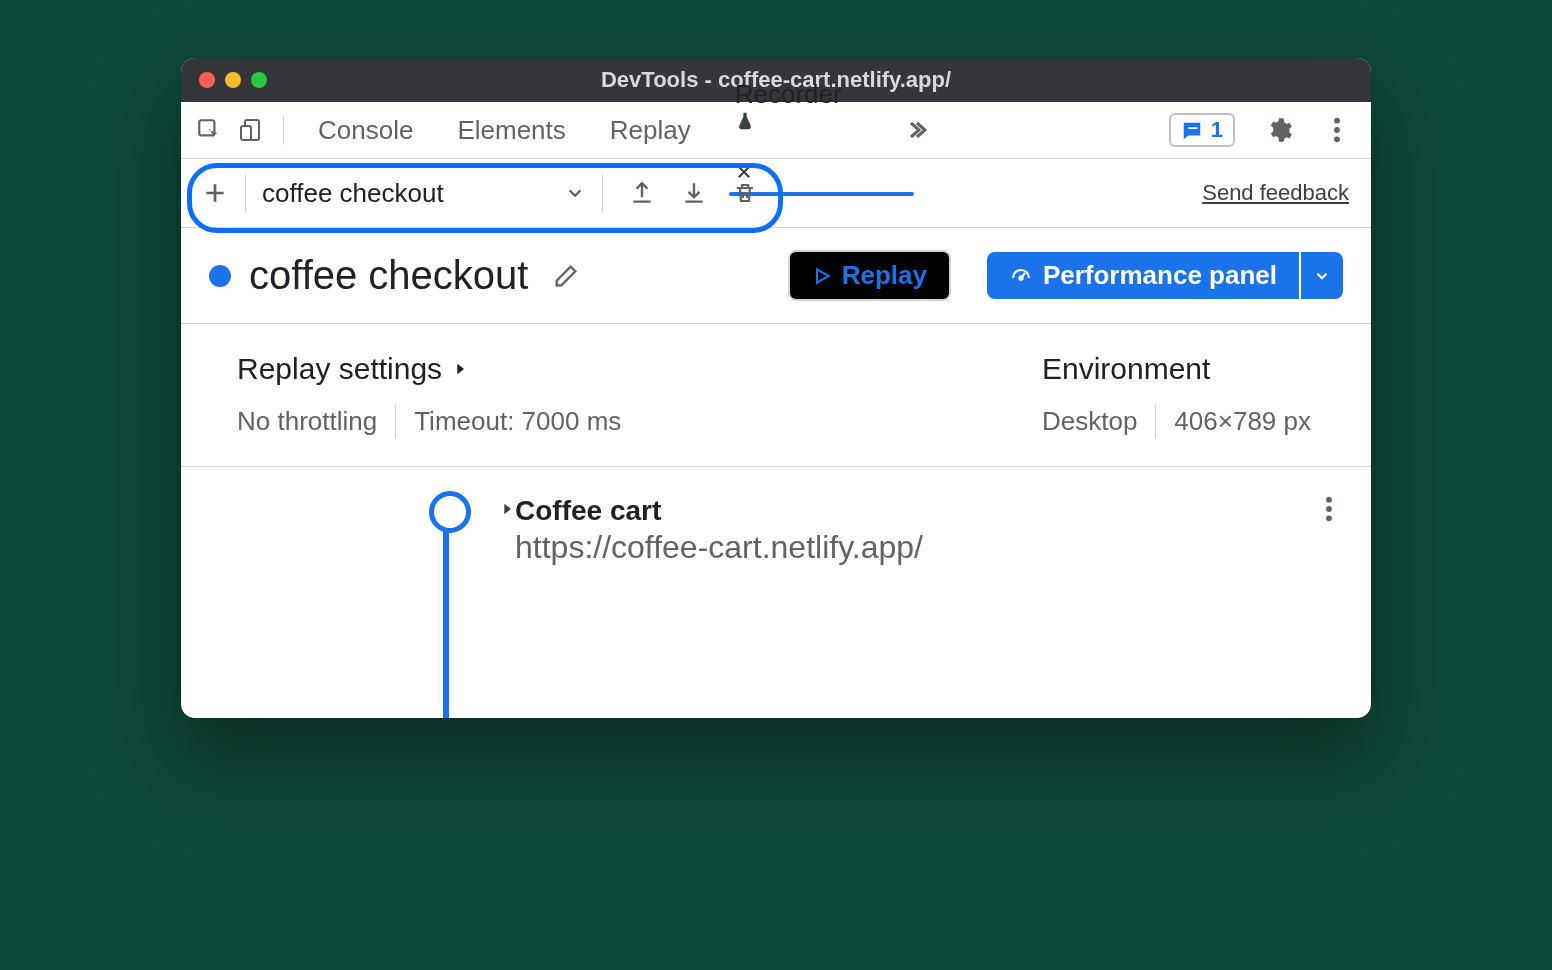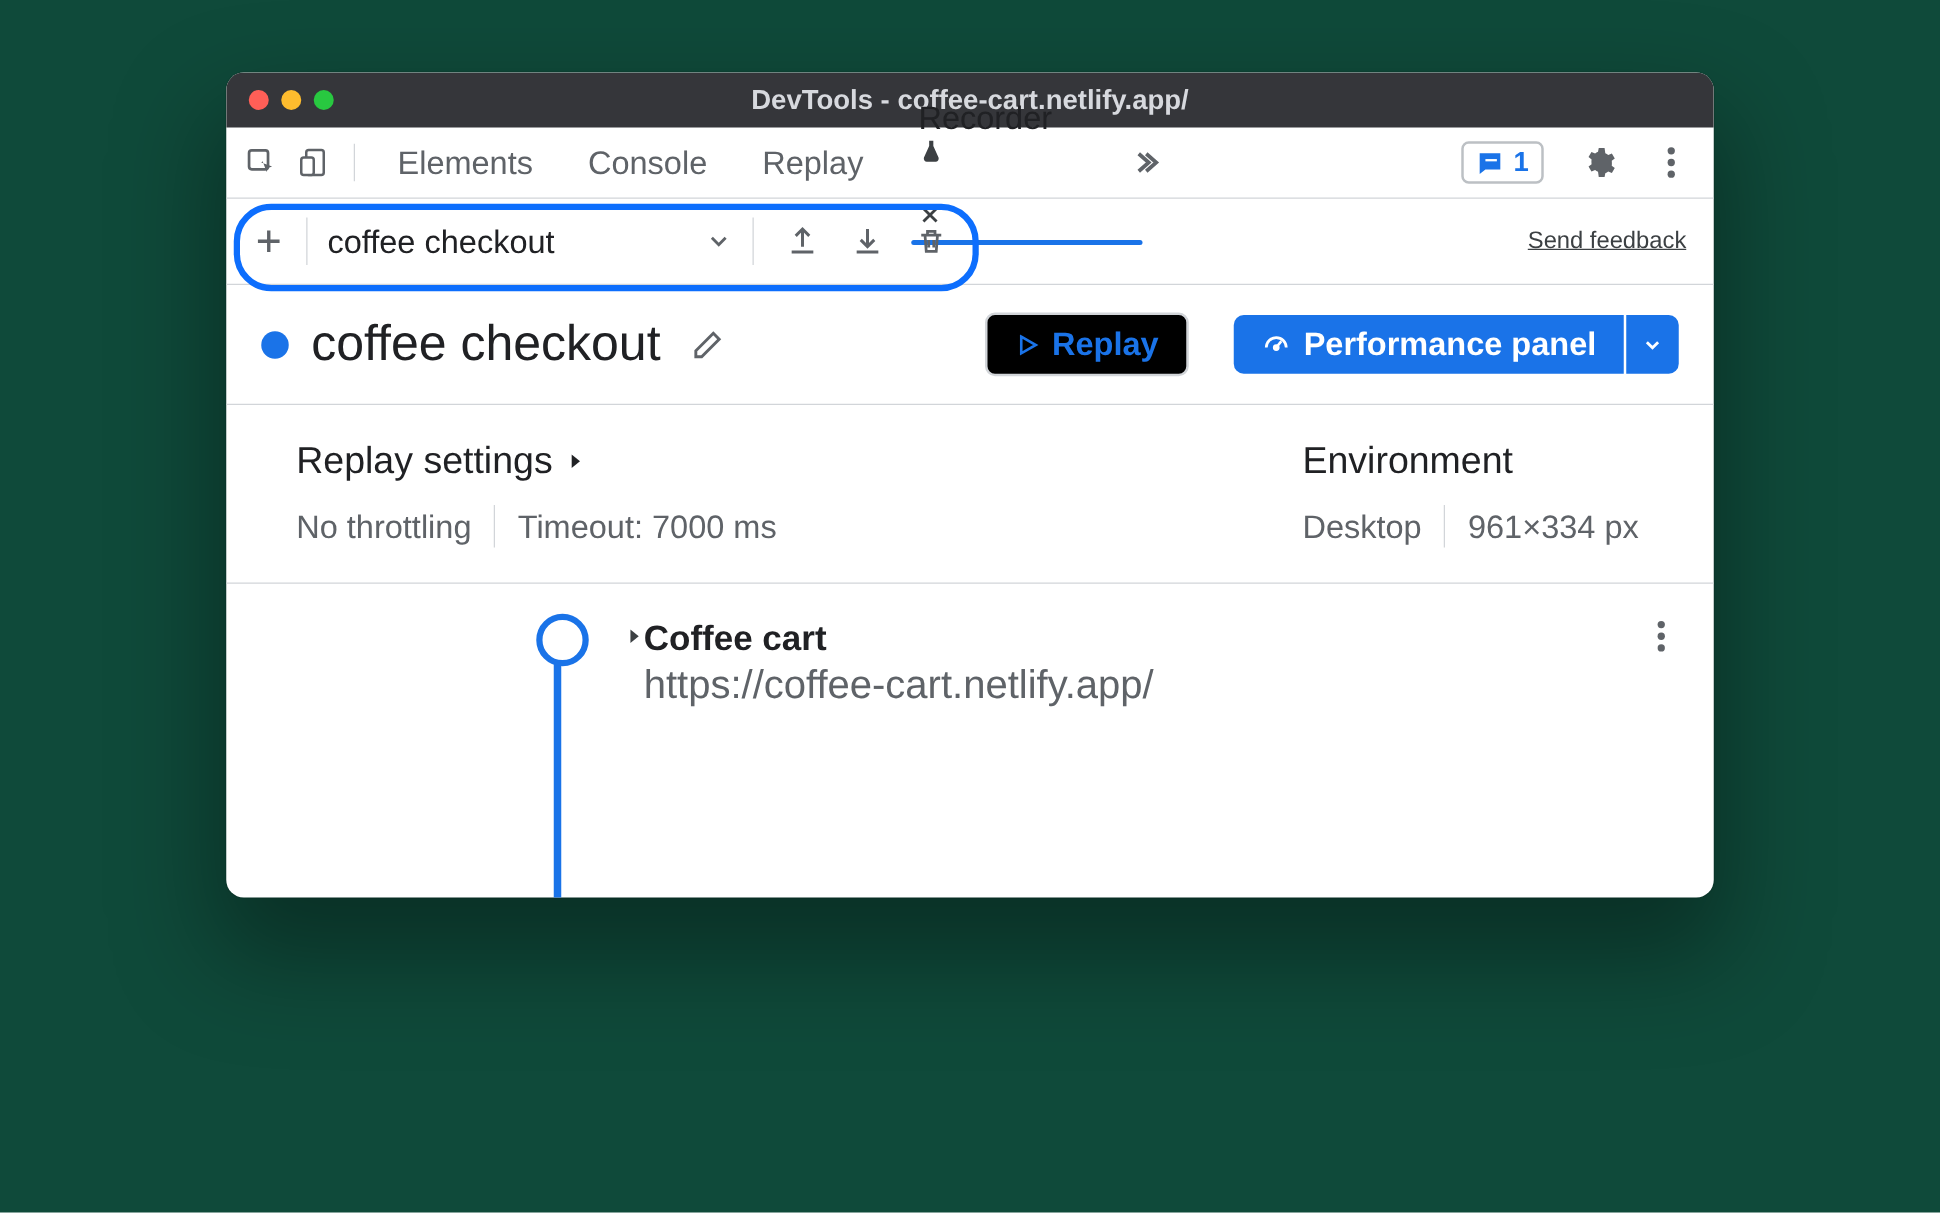--- a/index.html
+++ b/index.html
@@ -73,21 +73,21 @@
     border:5px solid var(--accent2);border-radius:30px;pointer-events:none;
   }
   .toolbar .plus{width:40px;display:flex;justify-content:center}
   .toolbar .v-sep{width:1px;height:38px;background:var(--border);margin:0 10px}
   .recording-select{
     display:flex;align-items:center;gap:120px;
     font-size:26px;color:#202124;padding:0 6px;cursor:pointer;
   }
   .recording-select .chev{color:#5f6368}
   .toolbar-actions{display:flex;align-items:center;gap:26px;margin-left:16px;color:#5f6368}
-  .feedback{margin-left:auto;font-size:19px;color:#3c4043;text-decoration:underline;cursor:pointer}
+  .feedback{margin-left:auto;font-size:22px;color:#3c4043;text-decoration:underline;cursor:pointer}
   
   .header{
     display:flex;align-items:center;padding:22px 28px 22px 28px;gap:18px;
     border-bottom:1px solid var(--border);
   }
   .status-dot{width:22px;height:22px;border-radius:50%;background:var(--accent)}
   .rec-title{font-size:40px;color:#202124;font-weight:400}
   .edit-icon{color:#5f6368;cursor:pointer;margin-left:6px}
   .header .spacer{flex:1}
   .btn{
@@ -145,22 +145,22 @@
     </span>
     <span class="icon-btn">
       <svg width="24" height="26" viewBox="0 0 24 24" fill="none" stroke="currentColor" stroke-width="2">
         <rect x="6" y="2" width="14" height="20" rx="2"></rect>
           <rect x="2" y="8" width="10" height="14" rx="2" fill="#fff"></rect>
       </svg>
     </span>
     <span class="divider"></span>
 
     <div class="tabs">
+      <div class="tab">Console</div>
       <div class="tab">Elements</div>
-      <div class="tab">Console</div>
       <div class="tab">Replay</div>
       <div class="tab active">
         <span>Recorder</span>
         <span class="flask">
           <svg width="20" height="22" viewBox="0 0 24 24" fill="#3c4043">
               <path d="M10 2h4v5l5 11a3 3 0 0 1-3 4H8a3 3 0 0 1-3-4l5-11V2z"></path>
             </svg>
         </span>
         <span class="close">
           <svg width="18" height="18" viewBox="0 0 24 24" stroke="#3c4043" stroke-width="3">
@@ -286,21 +286,21 @@
         <span>No throttling</span>
         <span class="sep"></span>
         <span>Timeout: 7000 ms</span>
       </div>
     </div>
     <div class="settings-col right">
       <h3>Environment</h3>
       <div class="row">
         <span>Desktop</span>
         <span class="sep"></span>
-        <span>961×334 px</span>
+        <span>406×789 px</span>
       </div>
     </div>
   </div>
 
   <div class="steps">
     <div class="node-line"></div>
     <div class="node-circle"></div>
     <div class="step">
       <span class="caret">
         <svg width="16" height="20" viewBox="0 0 24 24" fill="#3c4043">

